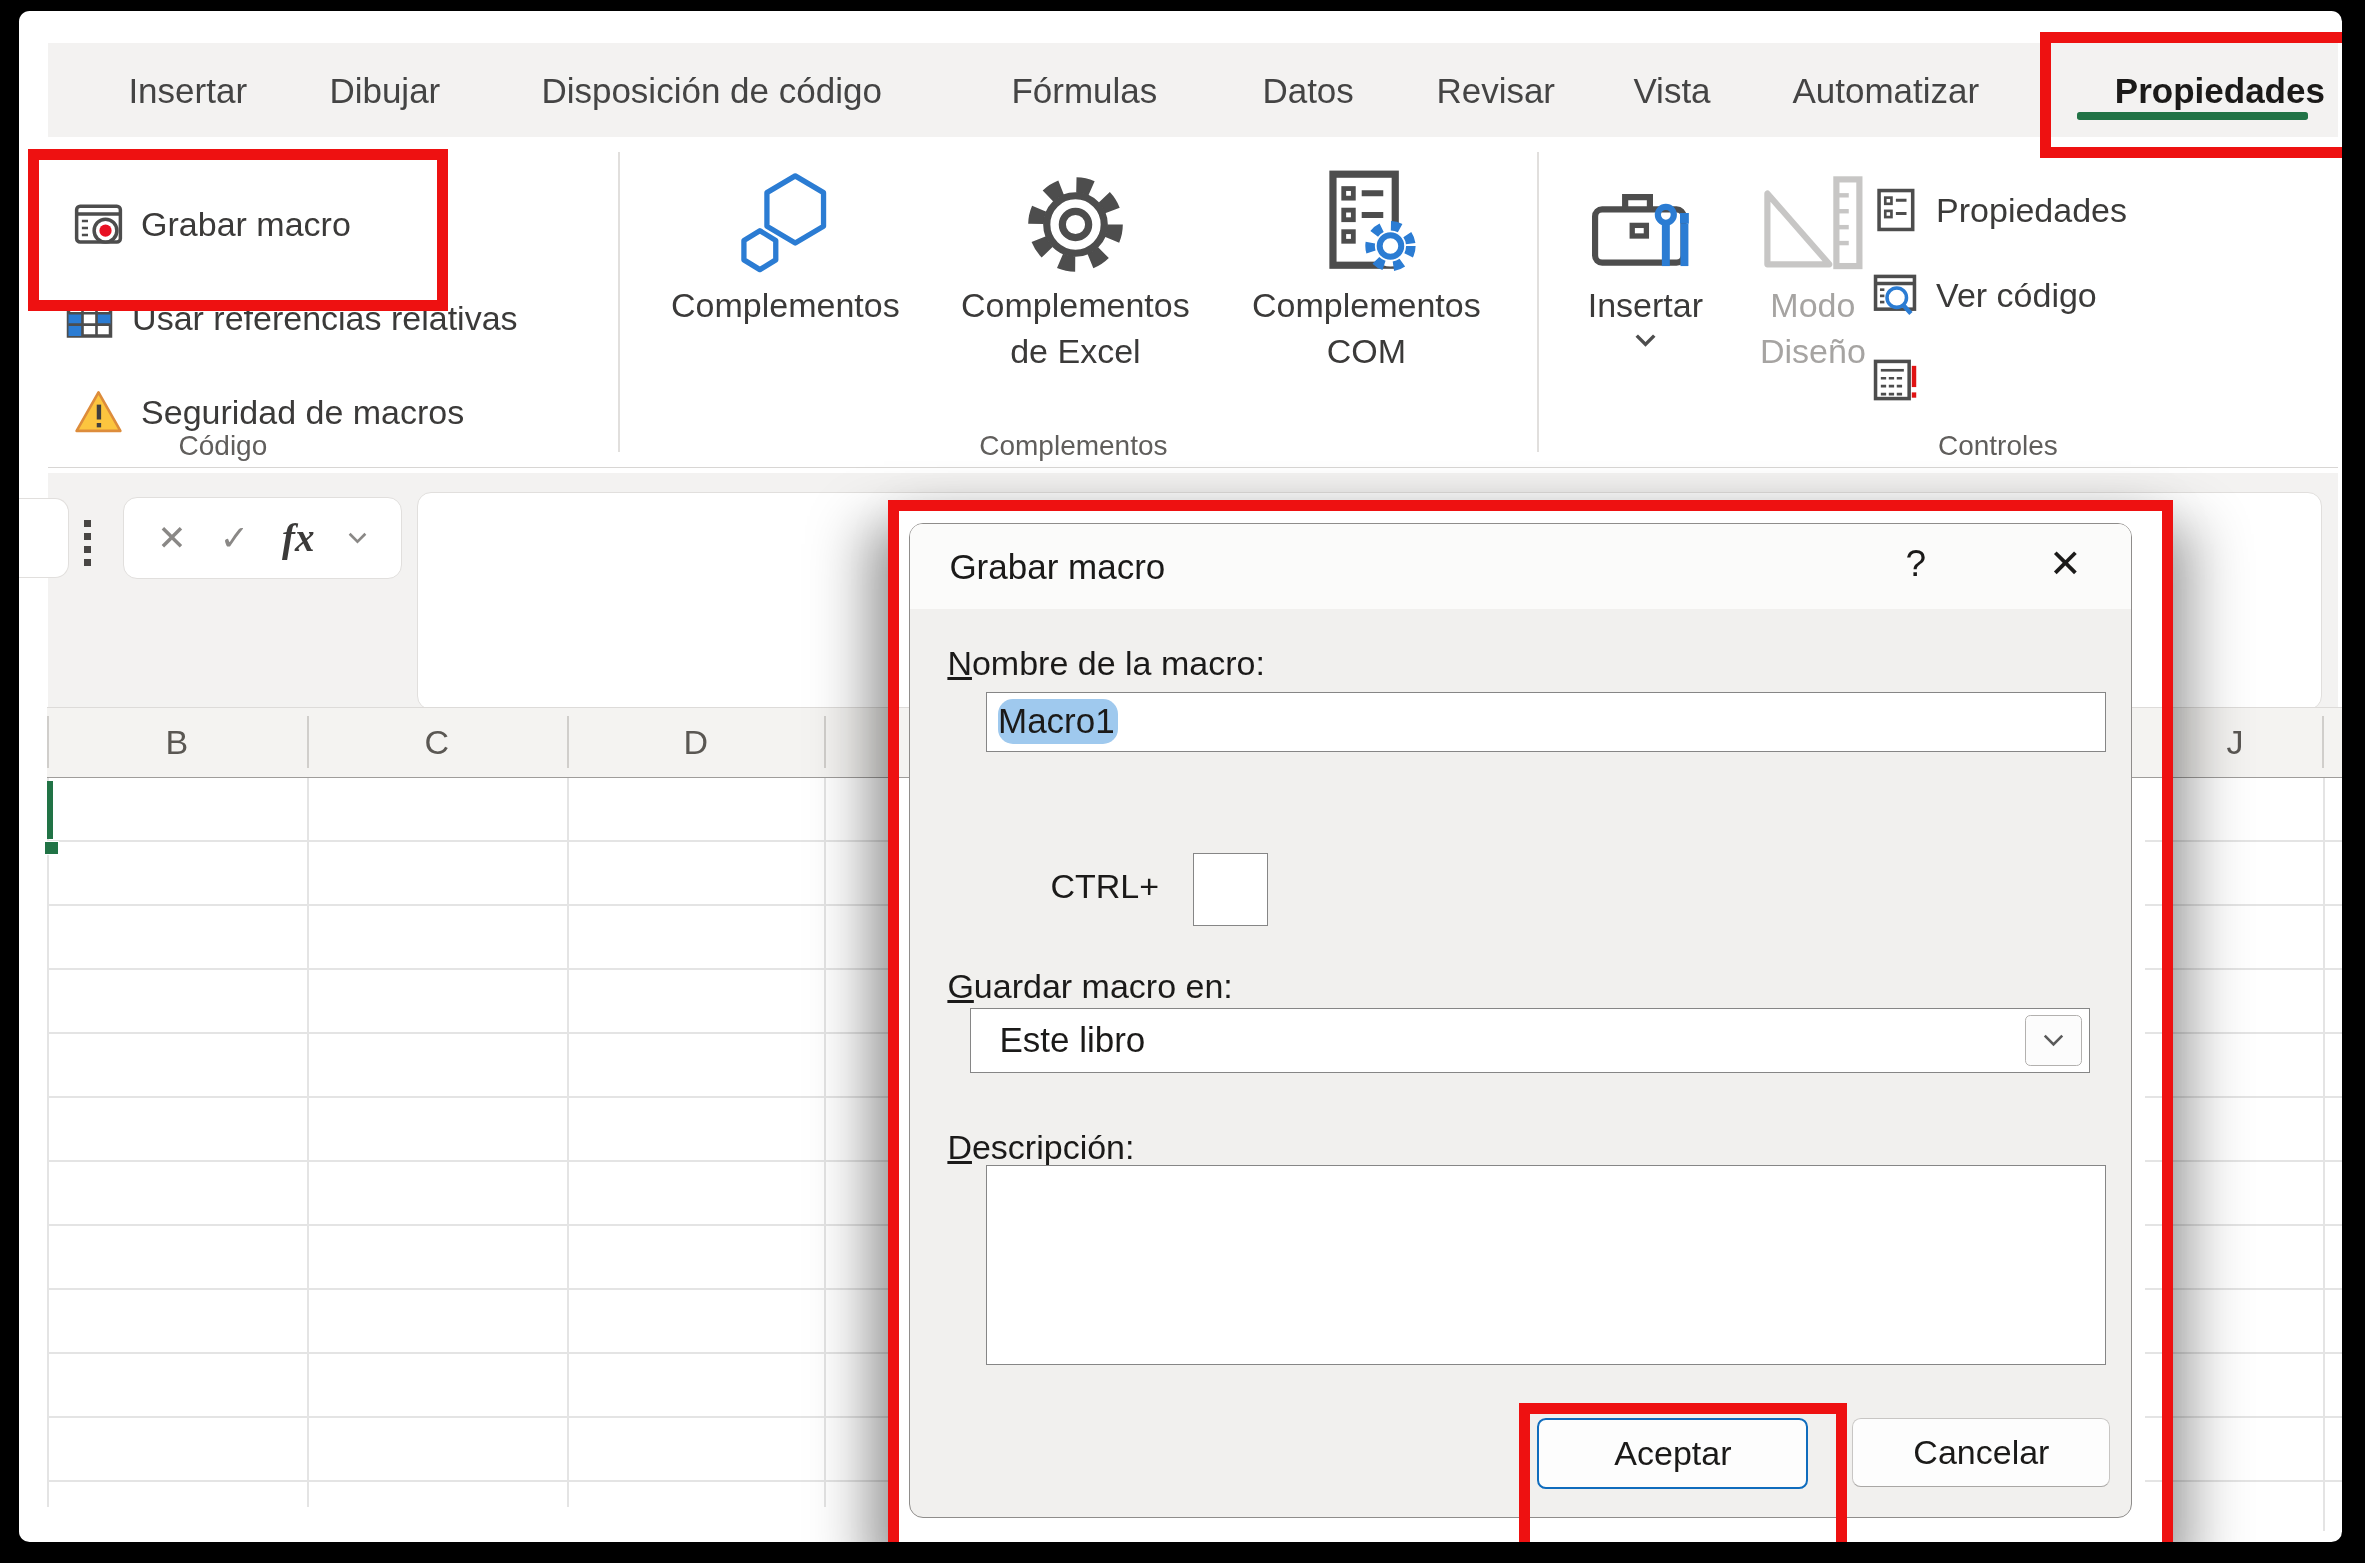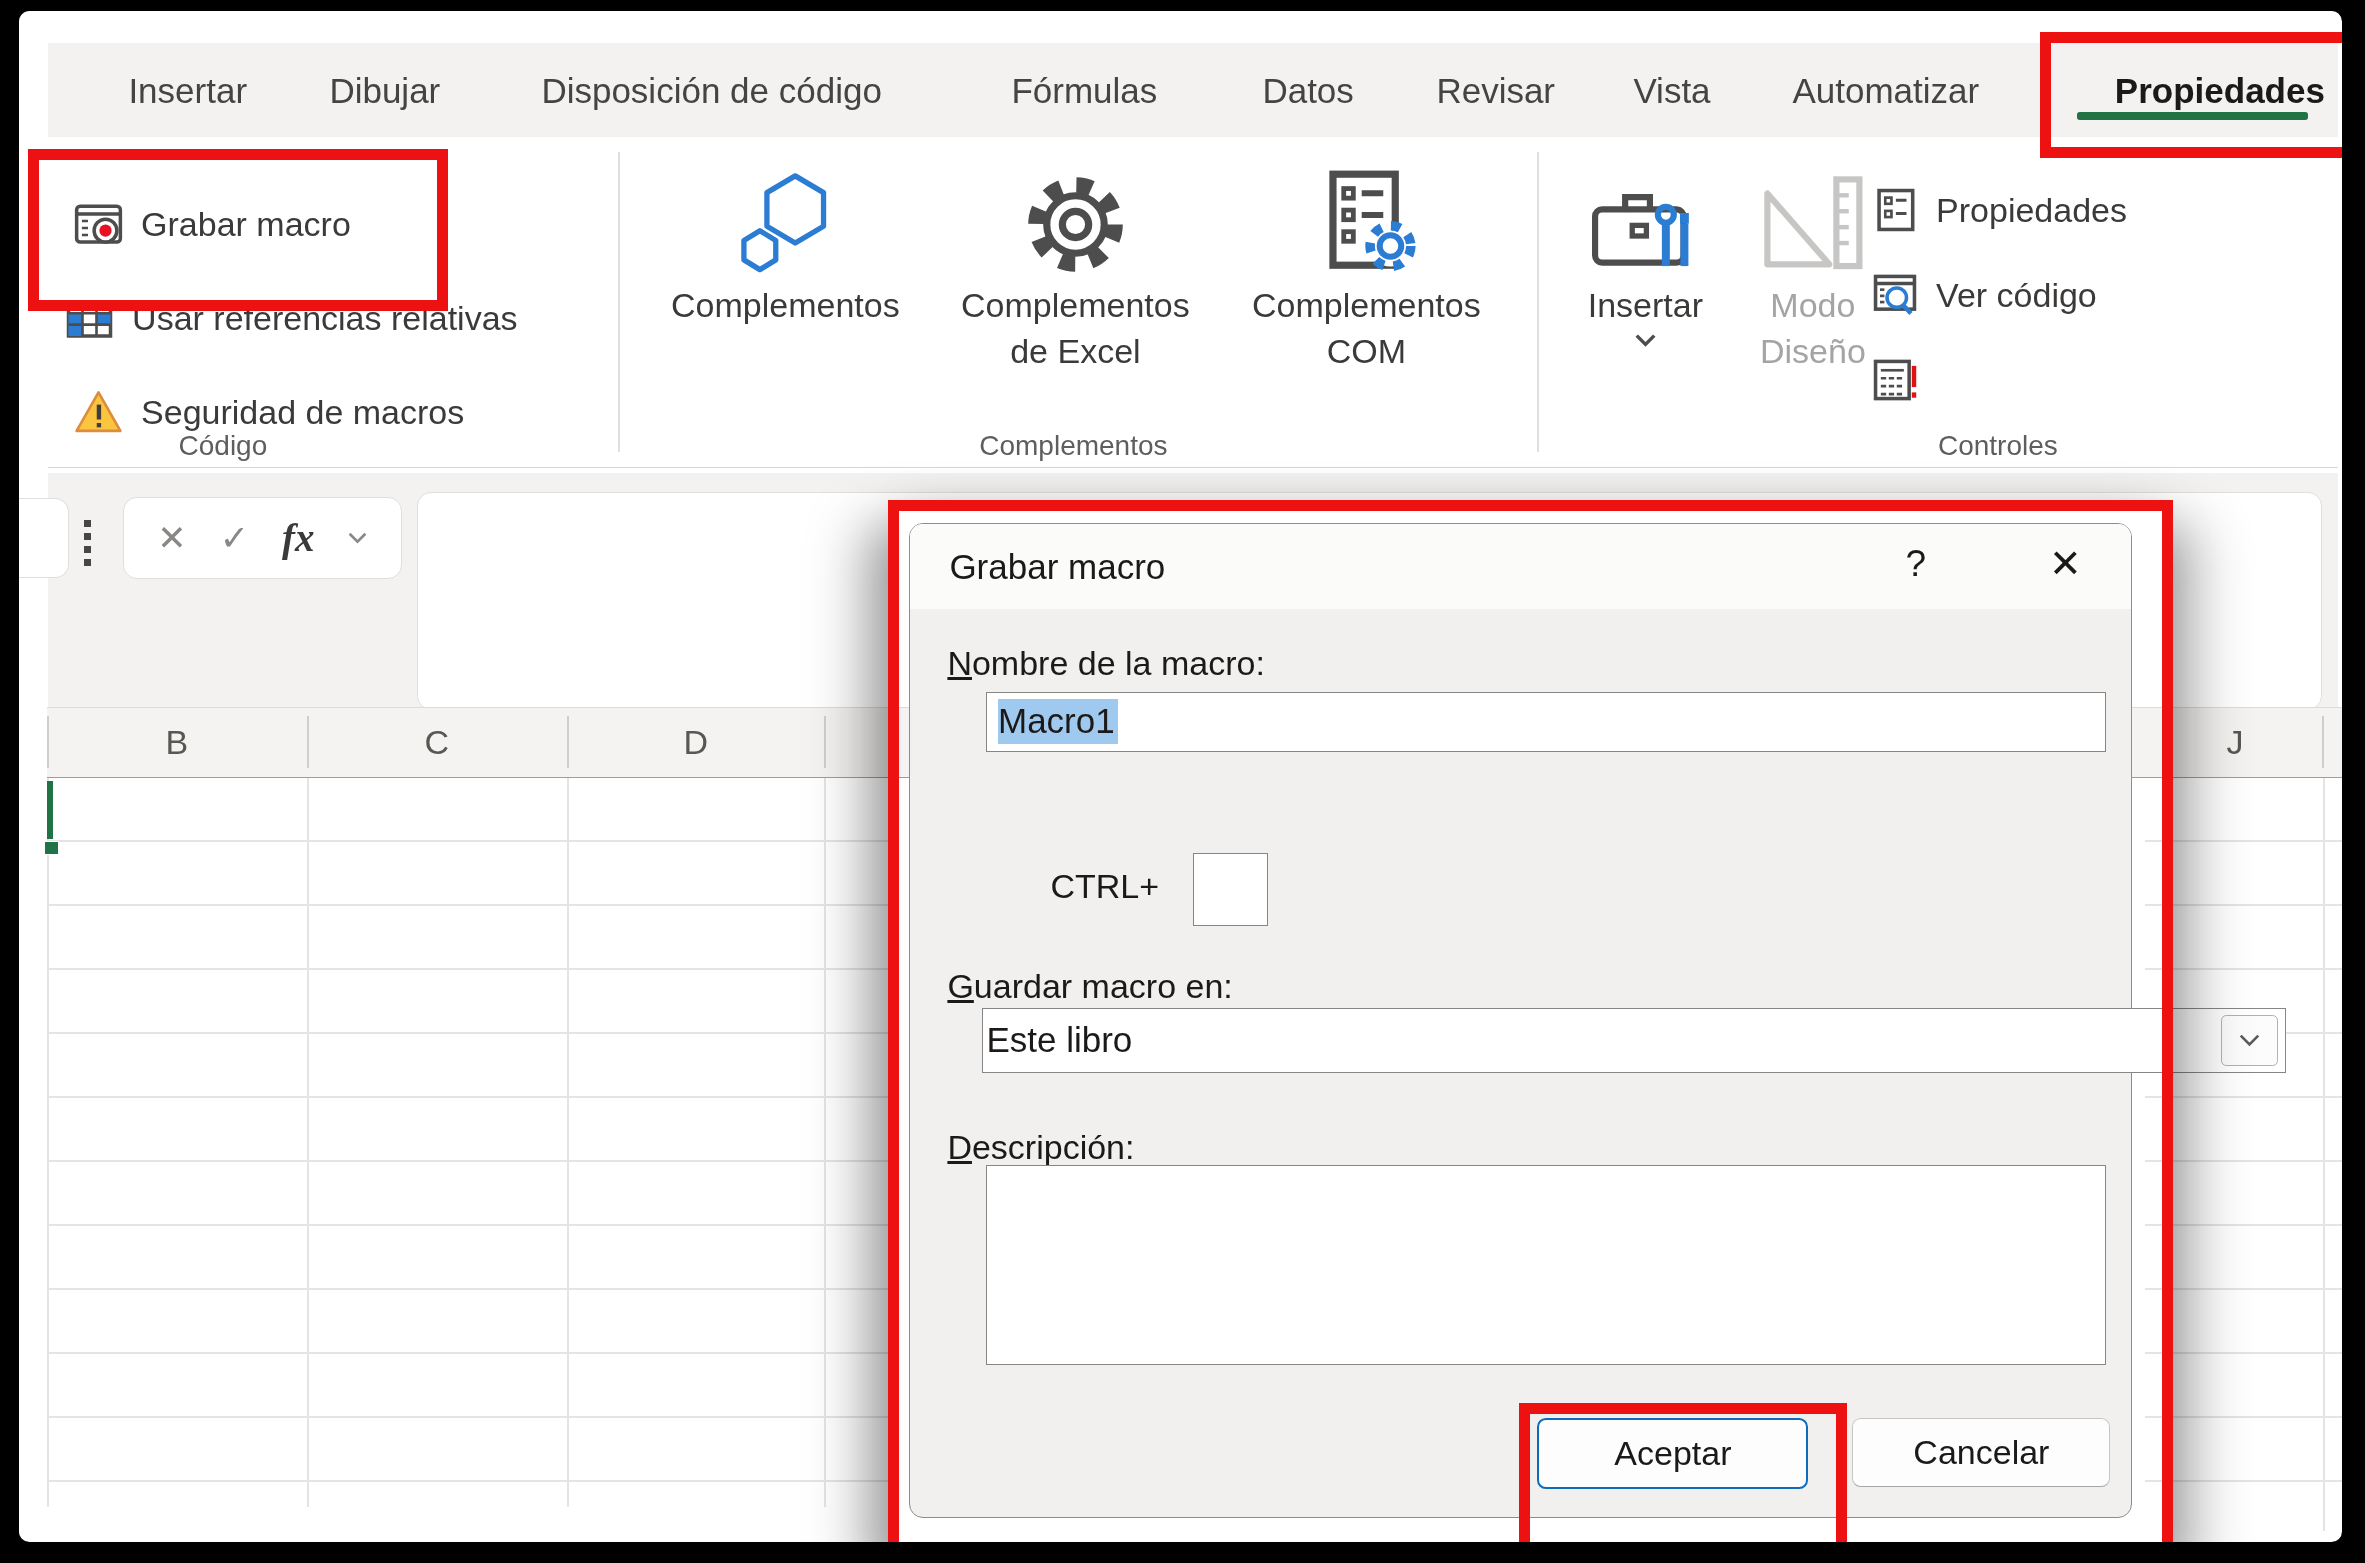--- a/index.html
+++ b/index.html
@@ -62,27 +62,27 @@
        border:1.8px solid #8f8d8b;border-radius:14px;z-index:30;font-size:34px;color:#1b1a19;}
   .dlg-titlebar{position:absolute;left:0;top:0;right:0;height:85px;background:#fbfbfa;
        border-radius:12.4px 12.4px 0 0;}
   .dlg-title{position:absolute;left:39px;top:23px;font-size:35px;}
   .dlg-help{position:absolute;left:979px;top:19.4px;width:53px;text-align:center;font-size:37px;color:#1b1a19;cursor:default;}
   .dlg-close{position:absolute;left:1124px;top:17.7px;width:62px;text-align:center;font-size:39px;color:#1b1a19;cursor:default;}
   .dlg-label{position:absolute;left:37px;white-space:nowrap;}
   .ukey{text-decoration:underline;}
   .dlg-input{position:absolute;left:76px;width:1120px;background:#fff;border:1.8px solid #868686;
        font-size:35px;display:flex;align-items:center;padding-left:10.6px;box-sizing:border-box;}
-  .sel{background:#9fc9ee;padding:1.8px 3.5px 3.5px 0;}
+  .sel{background:#9fc9ee;padding:1.8px 3.5px 3.5px 0;border-radius:15px;}
   .ctrl-label{position:absolute;left:140px;top:343px;font-size:34px;}
   .ctrl-box{position:absolute;left:283px;top:329px;width:69px;height:69px;background:#fff;
        border:1.8px solid #868686;font-size:34px;text-align:center;}
-  .select-box{position:absolute;left:72px;top:484px;width:1304px;height:65px;background:#fff;
+  .select-box{position:absolute;left:60px;top:484px;width:1120px;height:65px;background:#fff;
        border:1.8px solid #868686;box-sizing:border-box;display:flex;align-items:center;
-       padding-left:3px;font-size:35px;}
+       padding-left:28px;font-size:35px;}
   .select-chevron{position:absolute;right:7px;top:6.2px;width:55px;height:49px;background:#fcfcfc;
        border:1.8px solid #b3b1af;border-radius:5.3px;display:flex;align-items:center;justify-content:center;}
   .desc-area{position:absolute;left:76px;top:641px;width:1120px;height:200px;background:#fff;
        border:1.8px solid #868686;box-sizing:border-box;resize:none;font-size:34px;
        font-family:"Liberation Sans",sans-serif;}
   .dlg-btn{position:absolute;top:894px;height:67px;background:#fdfdfd;border-radius:8.8px;
        font-size:34px;color:#1b1a19;display:flex;align-items:center;justify-content:center;cursor:default;}
   .btn-ok{left:627px;width:267px;border:2.7px solid #0f6cbd;}
   .btn-cancel{left:942px;width:256px;border:1.8px solid #c8c6c4;border-bottom-color:#a9a7a5;}
 

